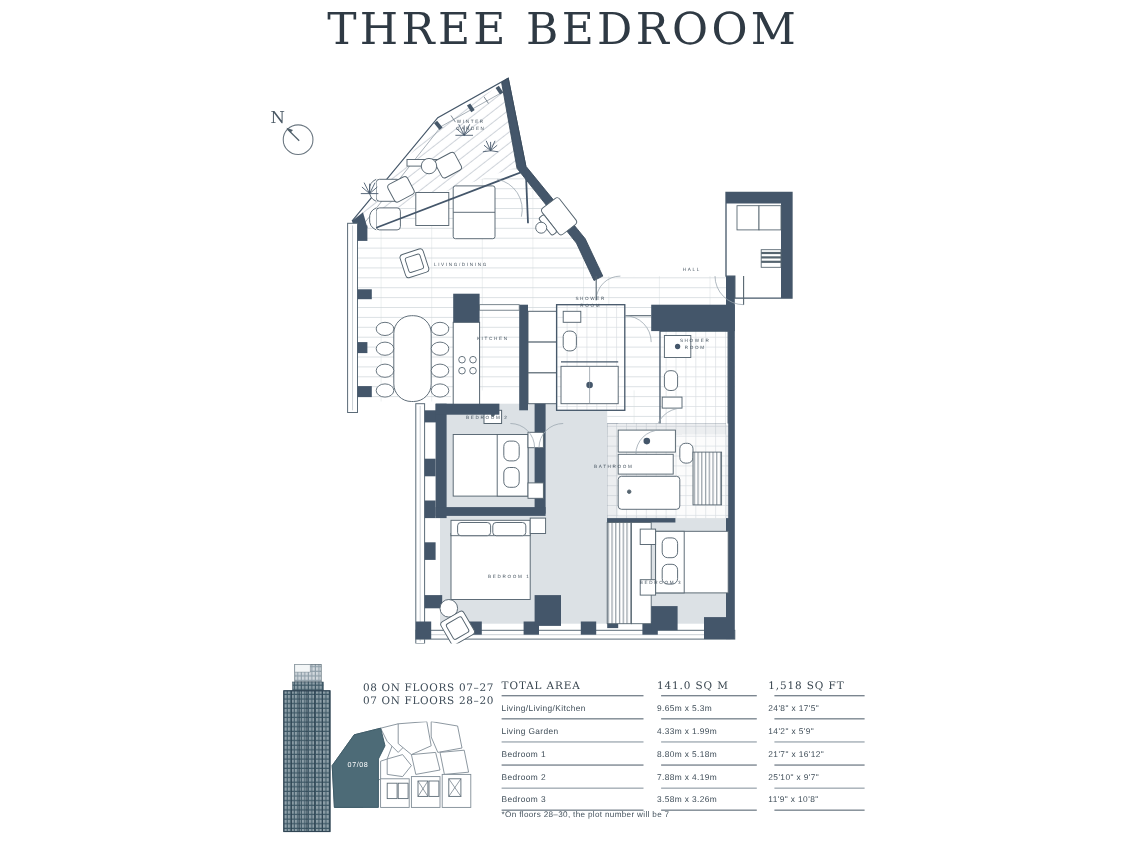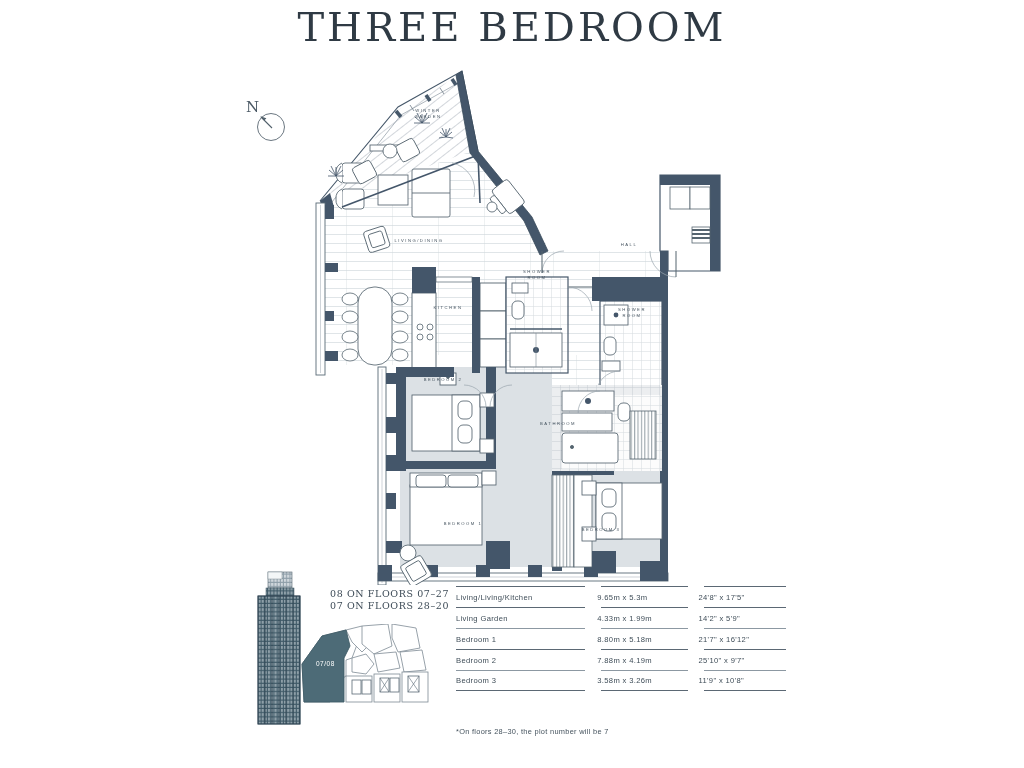--- a/index.html
+++ b/index.html
@@ -29,21 +29,21 @@
   .north .n-letter{
     position:absolute;left:0;top:-2px;
     font-family:"DejaVu Serif", serif;
     font-size:15px;color:#4a5864;
   }
 
   
   .plan{position:absolute;left:300px;top:55px;width:430px;height:530px;}
 
   
-  .footer{position:absolute;left:0;top:558px;width:832px;height:178px;}
+  .footer{position:absolute;left:0;top:590px;width:832px;height:178px;}
 
   .tower{position:absolute;left:252px;top:4px;width:56px;height:165px;}
 
   .floors-note{
     position:absolute;left:330px;top:30px;
     font-family:"DejaVu Serif", serif;
     font-size:9.5px;letter-spacing:0.6px;line-height:12px;
     color:#3c4a56;
   }
 
@@ -70,21 +70,21 @@
   .c2{width:98px;padding-right:8px;}
   .c3{width:92px;}
   .rule{display:flex;}
   .rule span{height:1px;background:#5b6874;display:block;}
   .rule .r1{width:132px;margin-right:16px;}
   .rule .r2{width:90px;margin-right:16px;}
   .rule .r3{width:84px;}
   .rule.thin span{background:#8c98a2;height:0.7px;}
   .footnote{
     position:absolute;left:456px;top:146px;
-    font-size:7.4px;letter-spacing:0.3px;color:#44525d;margin-top:23px;
+    font-size:7.4px;letter-spacing:0.3px;color:#44525d;
   }
 
   
   .rlabel{
     position:absolute;
     font-size:4.2px;
     letter-spacing:1.5px;
     color:#45535f;
     white-space:nowrap;
     line-height:5.5px;
@@ -528,20 +528,25 @@
           <line x1="108" y1="52" x2="119" y2="68"></line>
             <line x1="119" y1="52" x2="108" y2="68"></line>
         </g>
 
         <polygon points="2,40 22,12 46,6 50,22 44,34 44,78 4,78" fill="#4d6b77" stroke="#3f5c68" stroke-width="0.9"></polygon>
       </svg>
     </div>
     <div class="keyplan-label">07/08</div>
 
     <div class="area-table">
+      <div class="thead">
+        <div class="c1">TOTAL AREA</div>
+        <div class="c2">141.0 SQ M</div>
+        <div class="c3">1,518 SQ FT</div>
+      </div>
       <div class="rule">
           <span class="r1"></span>
           <span class="r2"></span>
           <span class="r3"></span>
         </div>
 
       <div class="row">
         <div class="c1">Living/Living/Kitchen</div>
         <div class="c2">9.65m x 5.3m</div>
         <div class="c3">24'8" x 17'5"</div>

